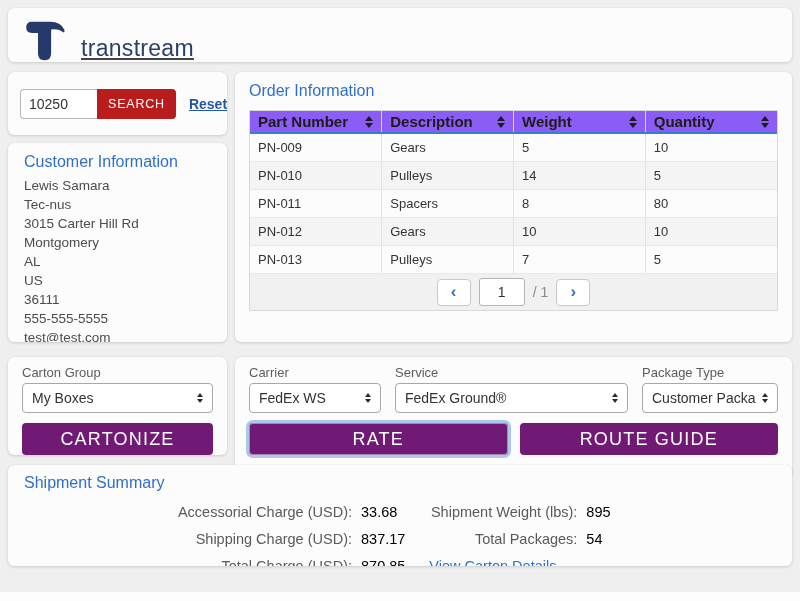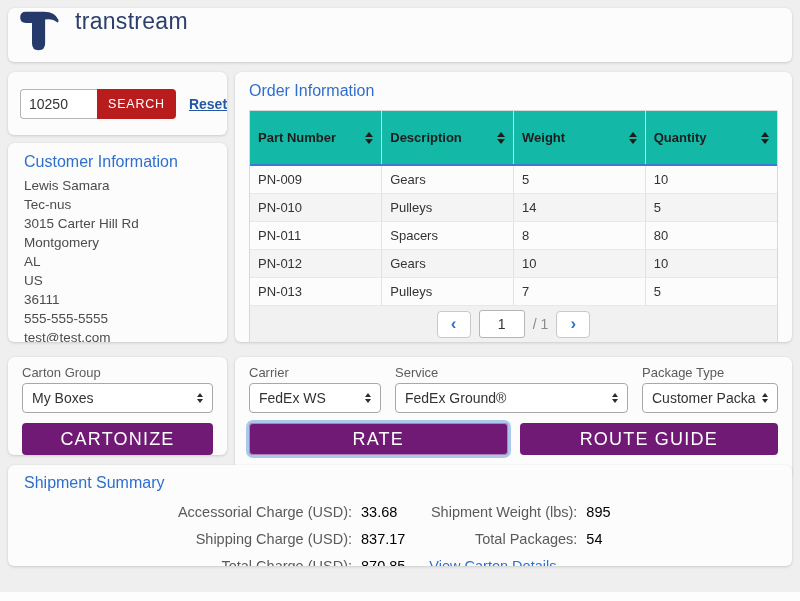--- a/index.html
+++ b/index.html
@@ -14,21 +14,21 @@
 
   .panel {
     position: absolute;
     background: #fcfcfc;
     border-radius: 6px;
     box-shadow: 0 1px 3px rgba(0,0,0,.14), 0 0 1px rgba(0,0,0,.10);
     overflow: hidden;
   }
 
   
-  .panel-header { left:8px; top:8px; width:784px; height:54px; display:flex; align-items:flex-start; padding:0 10px; }
+  .panel-header { left:8px; top:8px; width:784px; height:54px; display:flex; align-items:flex-end; padding:0 16px;text-decoration:underline; }
   .logo-mark { display:flex; align-items:center; }
   .logo-text { margin-left:15px; font-size:23px; color:#2c3e6b; letter-spacing:.3px; }
 
   
   .panel-search { left:8px; top:72px; width:219px; height:63px; display:flex; align-items:center; padding:0 12px; }
   .search-input {
     width:77px; height:30px; border:1px solid #b5b5b5; border-right:none;
     border-radius:4px 0 0 4px; padding:0 8px; font-size:14px; color:#333;
     font-family:"Liberation Sans",sans-serif; outline:none; background:#fff;
   }
@@ -43,22 +43,22 @@
   .panel-customer { left:8px; top:143px; width:219px; height:199px; padding:7px 16px 0; }
   .section-title { font-size:16px; font-weight:500; color:#2e6fce; }
   .cust-line { font-size:13.5px; line-height:19px; color:#4c4c4c; }
   .panel-customer .section-title { margin:3px 0 5px; }
 
   
   .panel-order { left:235px; top:72px; width:557px; height:270px; padding:10px 14px; }
   .table-wrap { margin-top:10px; border:1px solid #d8d8d8; border-radius:1px; }
   table { width:100%; border-collapse:collapse; table-layout:fixed; }
   thead th {
-    background:#14b8a6; text-align:left; font-size:13px; color:#1c1c1c;
-    padding:19px 8px; border-bottom:2px solid #3a7bd5; border-right:1px solid #d8d8d8;
+    background:#8b5cf6; text-align:left; font-size:15px; color:#1c1c1c;
+    padding:2px 8px; border-bottom:2px solid #3a7bd5; border-right:1px solid #d8d8d8;
     cursor:pointer;
   }
   thead th:last-child { border-right:none; }
   .th-inner { display:flex; align-items:center; justify-content:space-between; }
   tbody td {
     font-size:13px; color:#333; padding:6px 8px; height:28px;
     border-right:1px solid #e2e2e2; border-bottom:1px solid #e8e8e8;
   }
   tbody td:last-child { border-right:none; }
   tbody tr:nth-child(even) td { background:#f4f4f4; }

